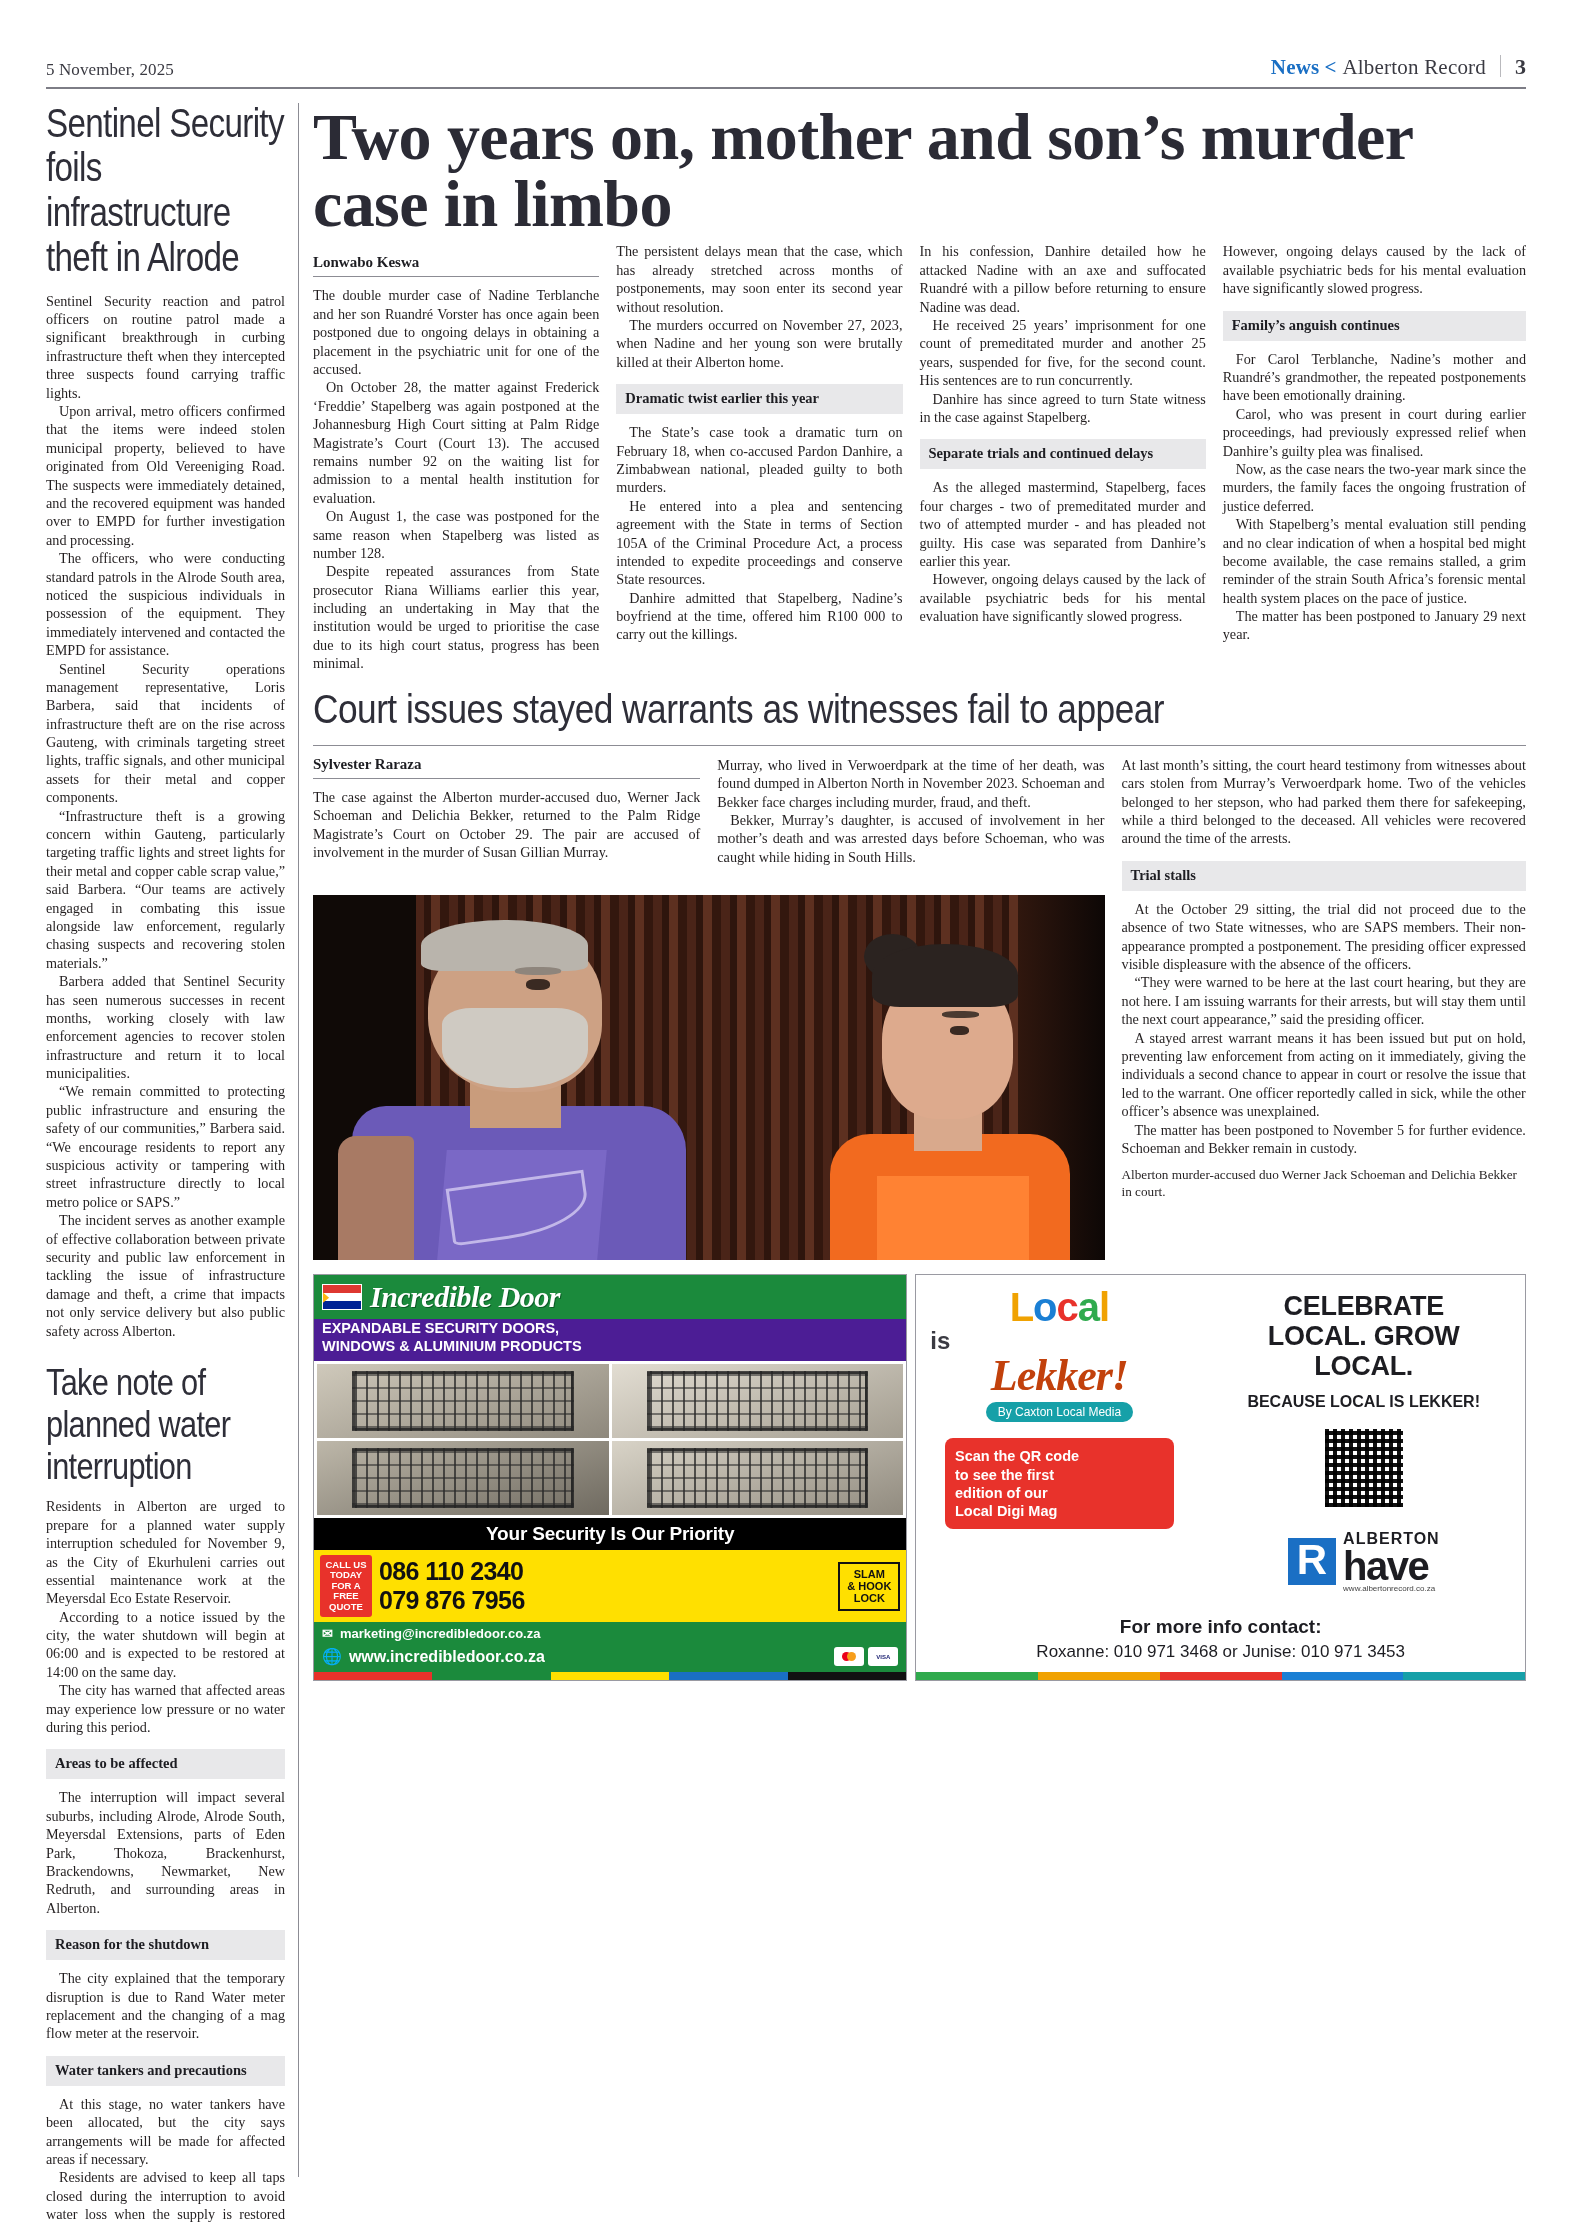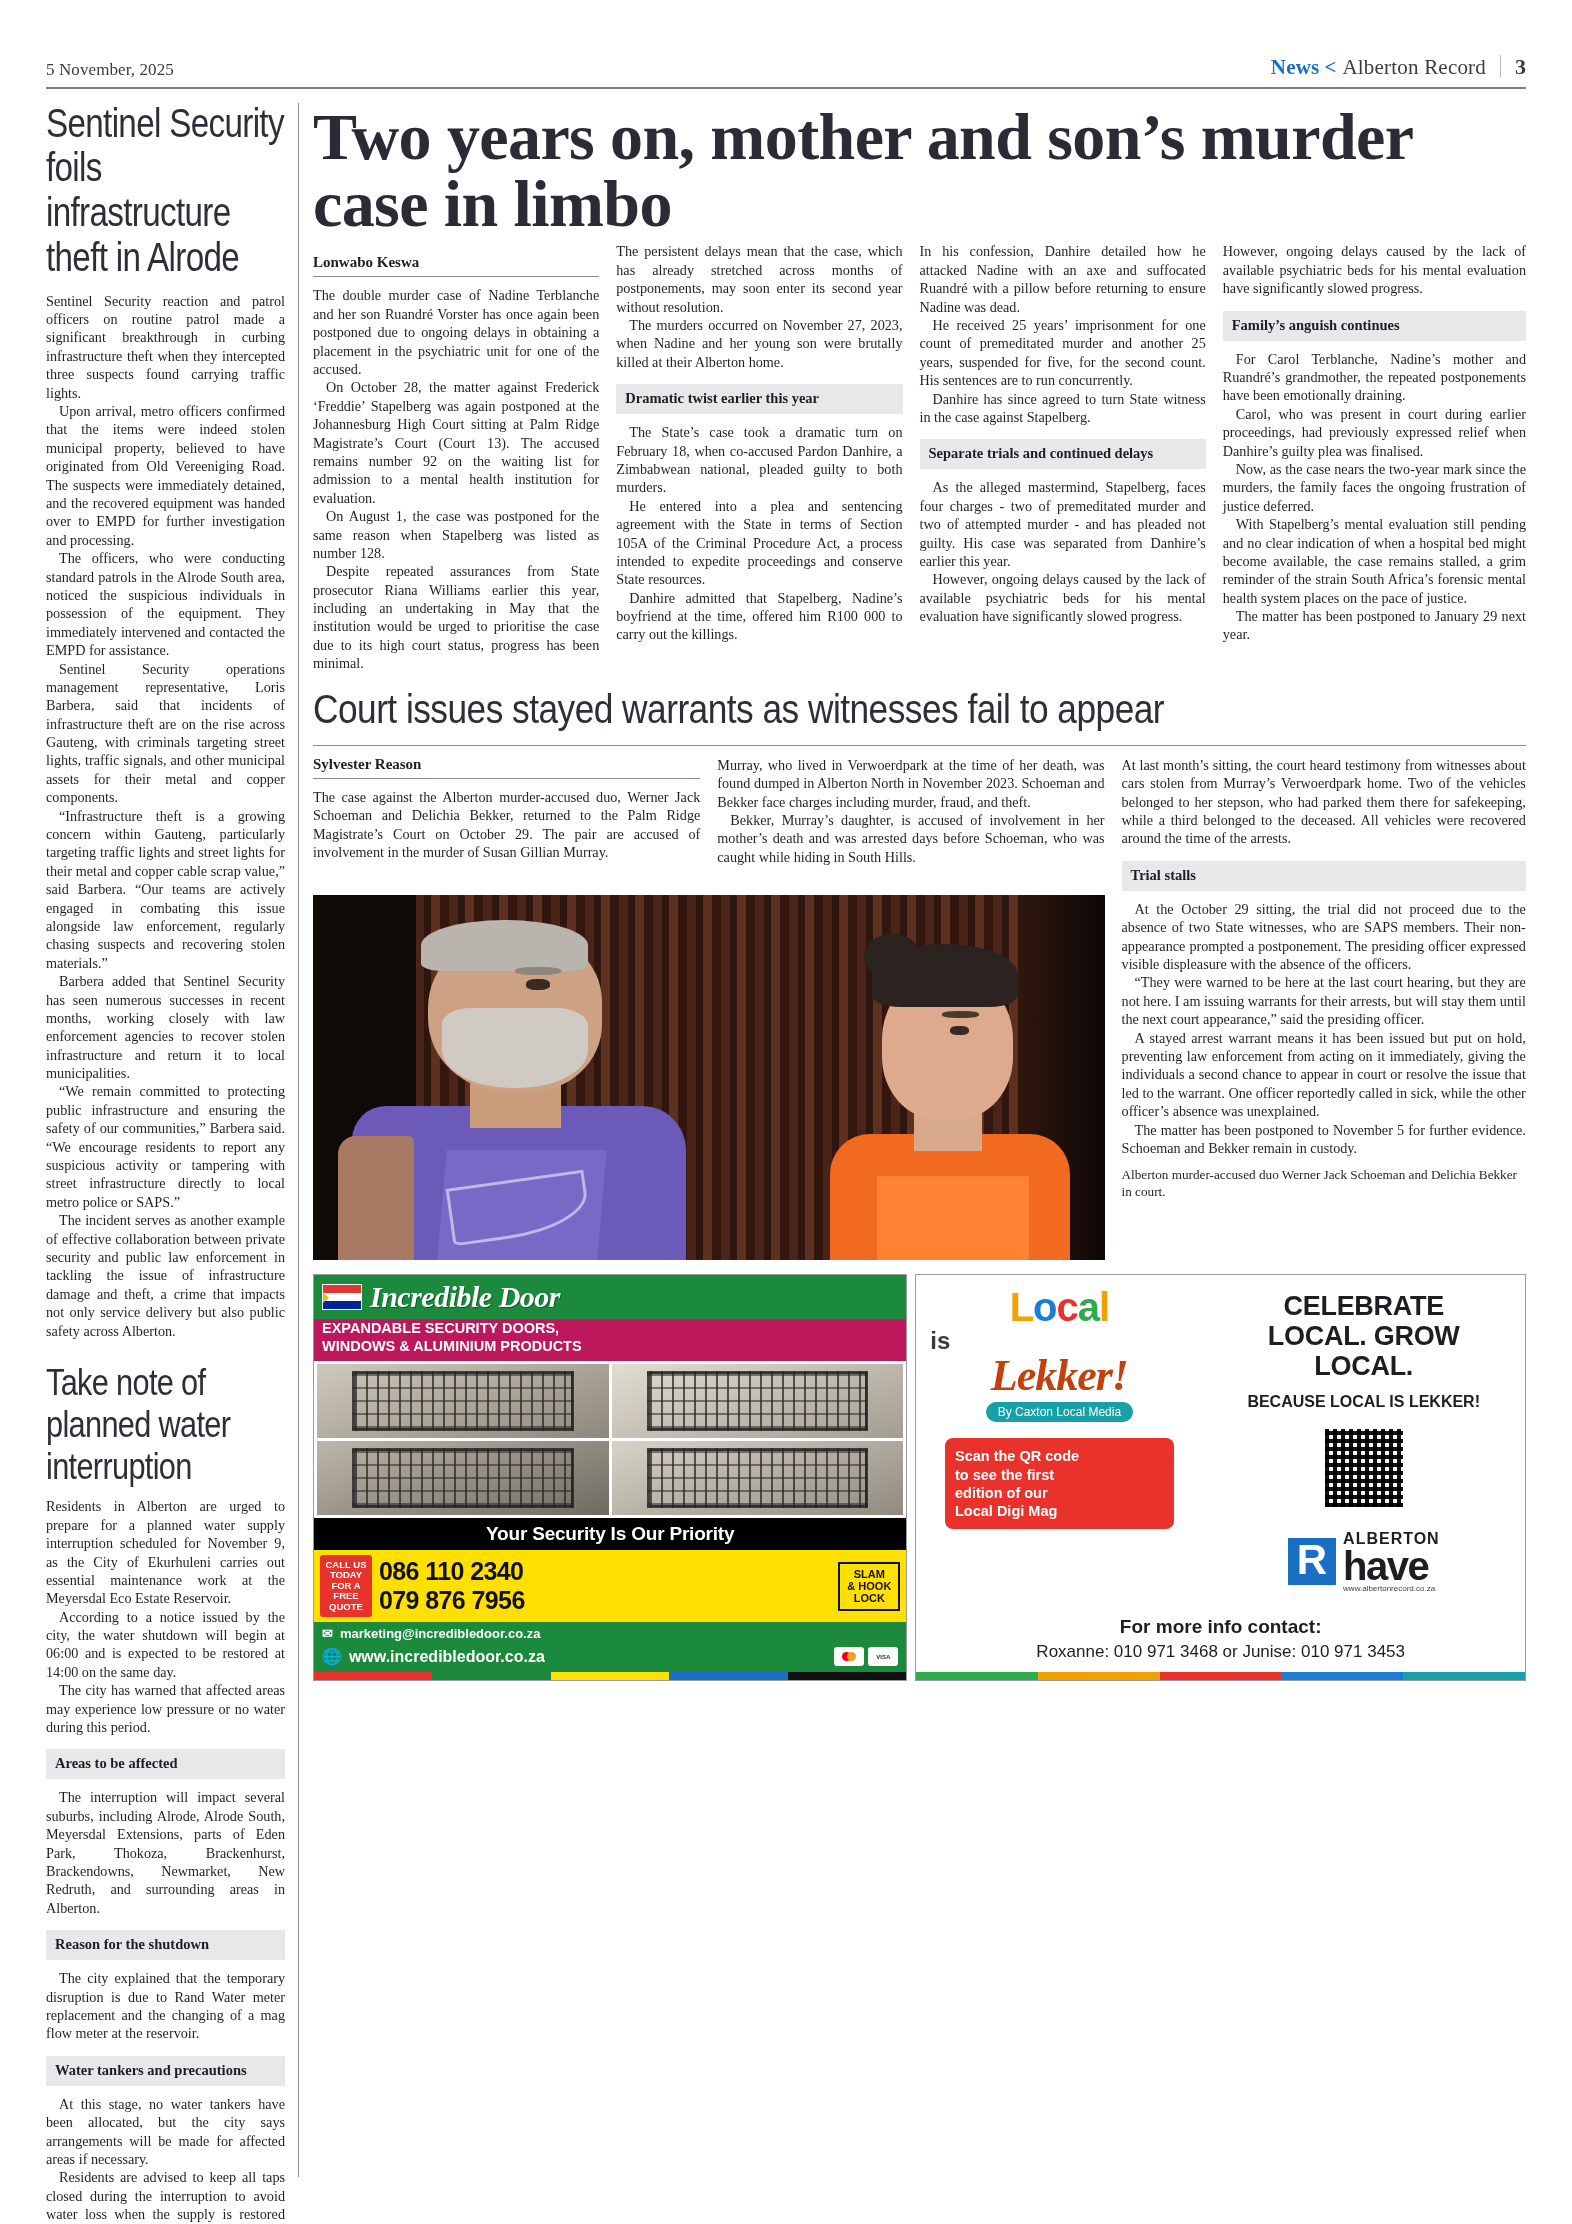--- a/index.html
+++ b/index.html
@@ -149,21 +149,21 @@
      border:1px solid #fff; }
   .za-flag .b1{position:absolute;left:0;top:0;width:100%;height:33%;background:#de3831;}
   .za-flag .b2{position:absolute;left:0;top:33%;width:100%;height:34%;background:#fff;}
   .za-flag .b3{position:absolute;left:0;top:67%;width:100%;height:33%;background:#002395;}
   .za-flag .y{position:absolute;left:-6px;top:3px;width:22px;height:20px;
      background:#ffb612; clip-path:polygon(0 0,55% 50%,0 100%,0 70%,25% 50%,0 30%);}
   .za-flag .g{position:absolute;left:-4px;top:1px;width:28px;height:24px;
      background:#007a4d; clip-path:polygon(0 10%,46% 50%,0 90%,0 72%,22% 50%,0 28%); opacity:0;}
   .idr-name { font-family:"Liberation Serif",serif; font-style:italic; font-weight:bold;
      color:#ffffff; font-size:30px; letter-spacing:-0.5px; text-shadow:1px 1px 0 #0c5c27; }
-  .idr-sub { background:#be185d; color:#fff; font-family:"Liberation Sans",sans-serif;
+  .idr-sub { background:#4c1d95; color:#fff; font-family:"Liberation Sans",sans-serif;
      font-weight:bold; font-size:14.5px; line-height:1.25; padding:0 8px 6px 8px; }
   .idr-photos { display:grid; grid-template-columns:1fr 1fr; gap:3px; padding:3px;
      background:#fff; flex:1; }
   .pz { background:#b9b3a6; position:relative; overflow:hidden; }
   .pz.a { background:linear-gradient(160deg,#cfc9bb,#8e887c); }
   .pz.b { background:linear-gradient(160deg,#e2ddd2,#a39d90); }
   .pz.c { background:linear-gradient(160deg,#bdb7a9,#6f6a60); }
   .pz.d { background:linear-gradient(160deg,#d8d3c7,#918b7f); }
   .pz::after{content:"";position:absolute;inset:9% 12%;
      background:repeating-linear-gradient(90deg,rgba(40,40,40,.75) 0 2px,transparent 2px 11px),
@@ -362,21 +362,21 @@
           </div>
         </div>
       </div>
 
       <div class="hl-sans-wide" style="margin-top:14px">Court issues stayed warrants as witnesses fail to appear</div>
       <div class="art-rule"></div>
 
       <div class="cols3">
 
         <div class="c3">
-          <div class="byline" style="margin-top:0">Sylvester Reason</div>
+          <div class="byline" style="margin-top:0">Sylvester Raraza</div>
           <div class="byline-rule"></div>
           <div class="body-txt">
             <p class="first">The case against the Alberton murder-accused duo, Werner Jack Schoeman and Delichia Bekker, returned to the Palm Ridge Magistrate’s Court on October 29. The pair are accused of involvement in the murder of Susan Gillian Murray.</p>
           </div>
         </div>
 
         <div class="c3">
           <div class="body-txt">
             <p class="first">Murray, who lived in Verwoerdpark at the time of her death, was found dumped in Alberton North in November 2023. Schoeman and Bekker face charges including murder, fraud, and theft.</p>
             <p>Bekker, Murray’s daughter, is accused of involvement in her mother’s death and was arrested days before Schoeman, who was caught while hiding in South Hills.</p>

